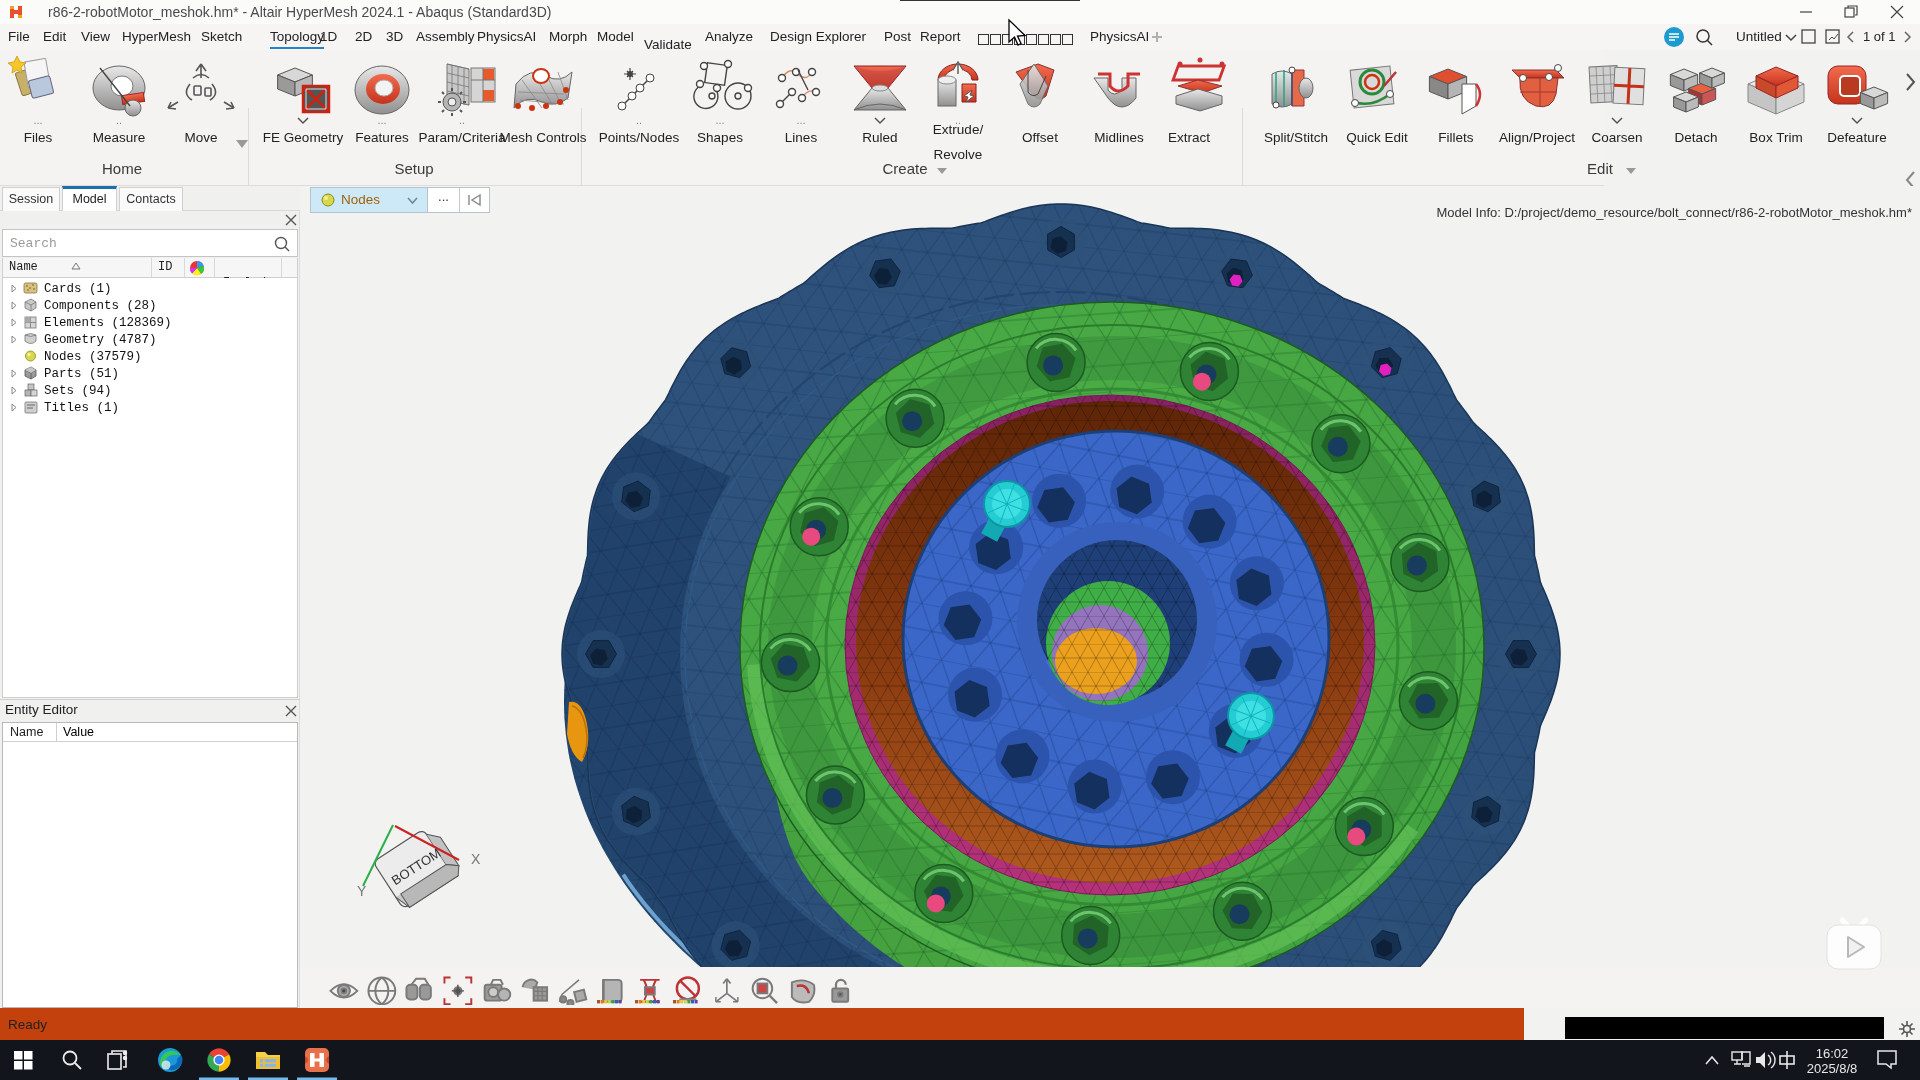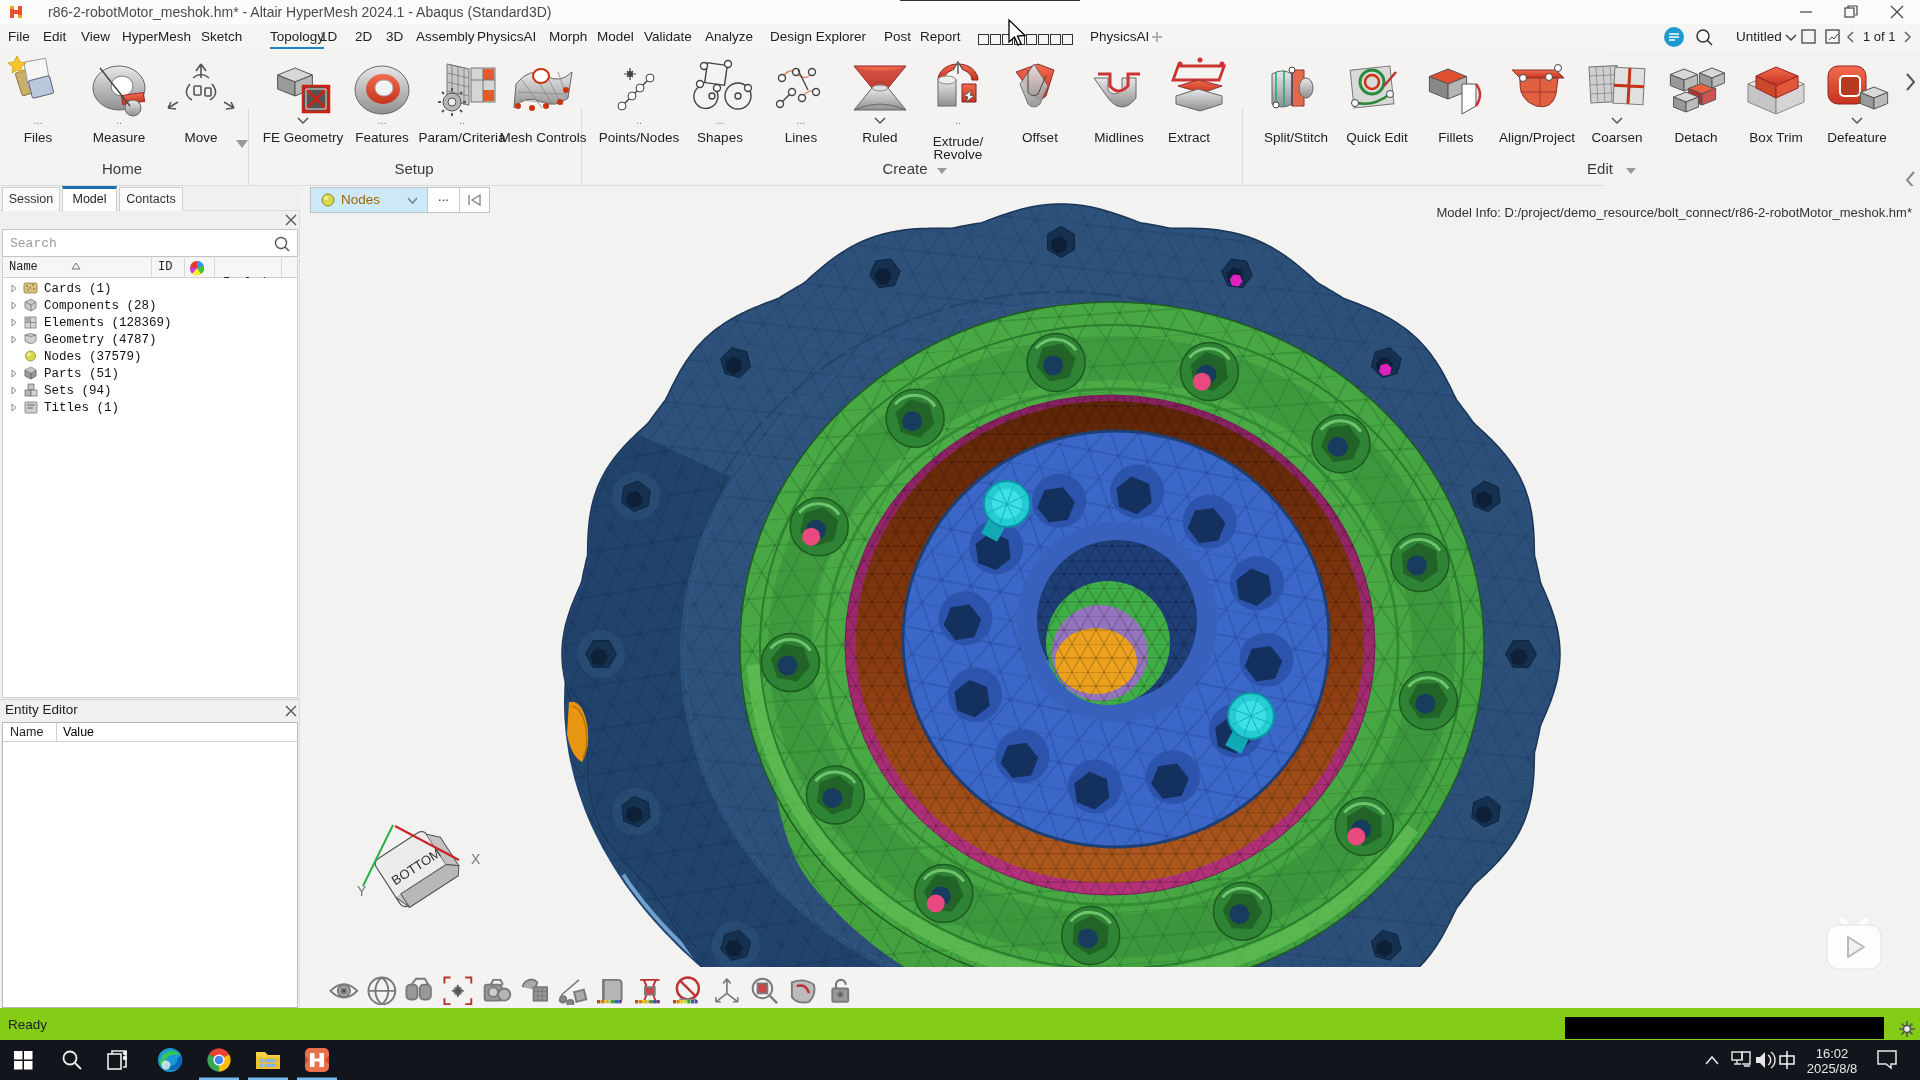--- a/index.html
+++ b/index.html
@@ -1,21 +1,21 @@
 <!DOCTYPE html>
 <html><head><meta charset="utf-8"><style>
 *{margin:0;padding:0;box-sizing:border-box}
 html,body{width:1920px;height:1080px;overflow:hidden;font-family:"Liberation Sans",sans-serif;background:#f2f2f1}
 .abs{position:absolute}
 #titlebar{position:absolute;left:0;top:0;width:1920px;height:24px;background:#fbfbfa}
 #menubar{position:absolute;left:0;top:24px;width:1920px;height:26px;background:#f6f5f4}
 #ribbon{position:absolute;left:0;top:50px;width:1604px;height:136px;background:#f4f3f1;border-bottom:1px solid #dddcda}
 #leftpanel{position:absolute;left:0;top:186px;width:300px;height:822px;background:#f0f0ef;border-right:1px solid #dcdcdc}
 #viewport{position:absolute;left:300px;top:186px;width:1620px;height:822px;background:#f2f2f1}
-#statusbar{position:absolute;left:0;top:1008px;width:1920px;height:32px;background:#84cc16}
+#statusbar{position:absolute;left:0;top:1008px;width:1524px;height:32px;background:#c2410c}
 #taskbar{position:absolute;left:0;top:1040px;width:1920px;height:40px;background:#12151c}
 .mi{display:inline-block;color:#222;font-size:13.5px;line-height:26px;vertical-align:top}
 .ribname{position:absolute;font-size:13.5px;color:#222;text-align:center;white-space:nowrap;transform:translateX(-50%)}
 .grpname{position:absolute;font-size:15px;color:#3a3a3a;text-align:center;transform:translateX(-50%)}
 .mono{font-family:"Liberation Mono",monospace}
 </style></head><body>
 
 <div id="titlebar">
 <svg class="abs" style="left:8px;top:4px" width="16" height="16">
       <path d="M2 2 h4 v4 h4 v-4 h4 v12 h-4 v-4 h-4 v4 h-4 Z" fill="#e8502e"></path>
@@ -37,21 +37,21 @@
 <span class="mi abs" style="left:122px;top:0;height:25px">HyperMesh</span>
 <span class="mi abs" style="left:201px;top:0;height:25px">Sketch</span>
 <span class="mi abs" style="left:270px;top:0;border-bottom:2.5px solid #2484c6;height:25px">Topology</span>
 <span class="mi abs" style="left:320px;top:0;height:25px">1D</span>
 <span class="mi abs" style="left:355px;top:0;height:25px">2D</span>
 <span class="mi abs" style="left:386px;top:0;height:25px">3D</span>
 <span class="mi abs" style="left:416px;top:0;height:25px">Assembly</span>
 <span class="mi abs" style="left:477px;top:0;height:25px">PhysicsAI</span>
 <span class="mi abs" style="left:549px;top:0;height:25px">Morph</span>
 <span class="mi abs" style="left:597px;top:0;height:25px">Model</span>
-<span class="mi abs" style="left:644px;top:0;height:25px">Validate</span>
+<span class="mi abs" style="left:644px;top:8px;height:25px">Validate</span>
 <span class="mi abs" style="left:705px;top:0;height:25px">Analyze</span>
 <span class="mi abs" style="left:770px;top:0;height:25px">Design Explorer</span>
 <span class="mi abs" style="left:884px;top:0;height:25px">Post</span>
 <span class="mi abs" style="left:920px;top:0;height:25px">Report</span>
 <span class="mi abs" style="left:1090px;top:0;height:25px">PhysicsAI</span>
 <span class="abs" style="left:978px;top:7px"><span style="display:inline-block;width:11px;height:11px;border:1px solid #333;margin-right:1px"></span><span style="display:inline-block;width:11px;height:11px;border:1px solid #333;margin-right:1px"></span><span style="display:inline-block;width:11px;height:11px;border:1px solid #333;margin-right:1px"></span><span style="display:inline-block;width:11px;height:11px;border:1px solid #333;margin-right:1px"></span><span style="display:inline-block;width:11px;height:11px;border:1px solid #333;margin-right:1px"></span><span style="display:inline-block;width:11px;height:11px;border:1px solid #333;margin-right:1px"></span><span style="display:inline-block;width:11px;height:11px;border:1px solid #333;margin-right:1px"></span><span style="display:inline-block;width:11px;height:11px;border:1px solid #333;margin-right:1px"></span></span>
 <svg class="abs" style="left:1150px;top:6px" width="16" height="14">
       <path d="M7 2 v10 M2 7 h10" stroke="#b0b0b0" stroke-width="2"></path>
     </svg>
 <svg class="abs" style="left:1660px;top:2px" width="260" height="22">
@@ -93,21 +93,21 @@
 <div class="ribname" style="left:119px;top:80px">Measure</div>
 <div class="ribname" style="left:201px;top:80px">Move</div>
 <div class="ribname" style="left:303px;top:80px">FE Geometry</div>
 <div class="ribname" style="left:382px;top:80px">Features</div>
 <div class="ribname" style="left:462px;top:80px">Param/Criteria</div>
 <div class="ribname" style="left:543px;top:80px">Mesh Controls</div>
 <div class="ribname" style="left:639px;top:80px">Points/Nodes</div>
 <div class="ribname" style="left:720px;top:80px">Shapes</div>
 <div class="ribname" style="left:801px;top:80px">Lines</div>
 <div class="ribname" style="left:880px;top:80px">Ruled</div>
-<div class="ribname" style="left:958px;top:84px">Extrude/</div>
+<div class="ribname" style="left:958px;top:72px">Extrude/</div>
 <div class="ribname" style="left:1040px;top:80px">Offset</div>
 <div class="ribname" style="left:1119px;top:80px">Midlines</div>
 <div class="ribname" style="left:1189px;top:80px">Extract</div>
 <div class="ribname" style="left:1296px;top:80px">Split/Stitch</div>
 <div class="ribname" style="left:1377px;top:80px">Quick Edit</div>
 <div class="ribname" style="left:1456px;top:80px">Fillets</div>
 <div class="ribname" style="left:1537px;top:80px">Align/Project</div>
 <div class="ribname" style="left:1617px;top:80px">Coarsen</div>
 <div class="ribname" style="left:1696px;top:80px">Detach</div>
 <div class="ribname" style="left:1776px;top:80px">Box Trim</div>

